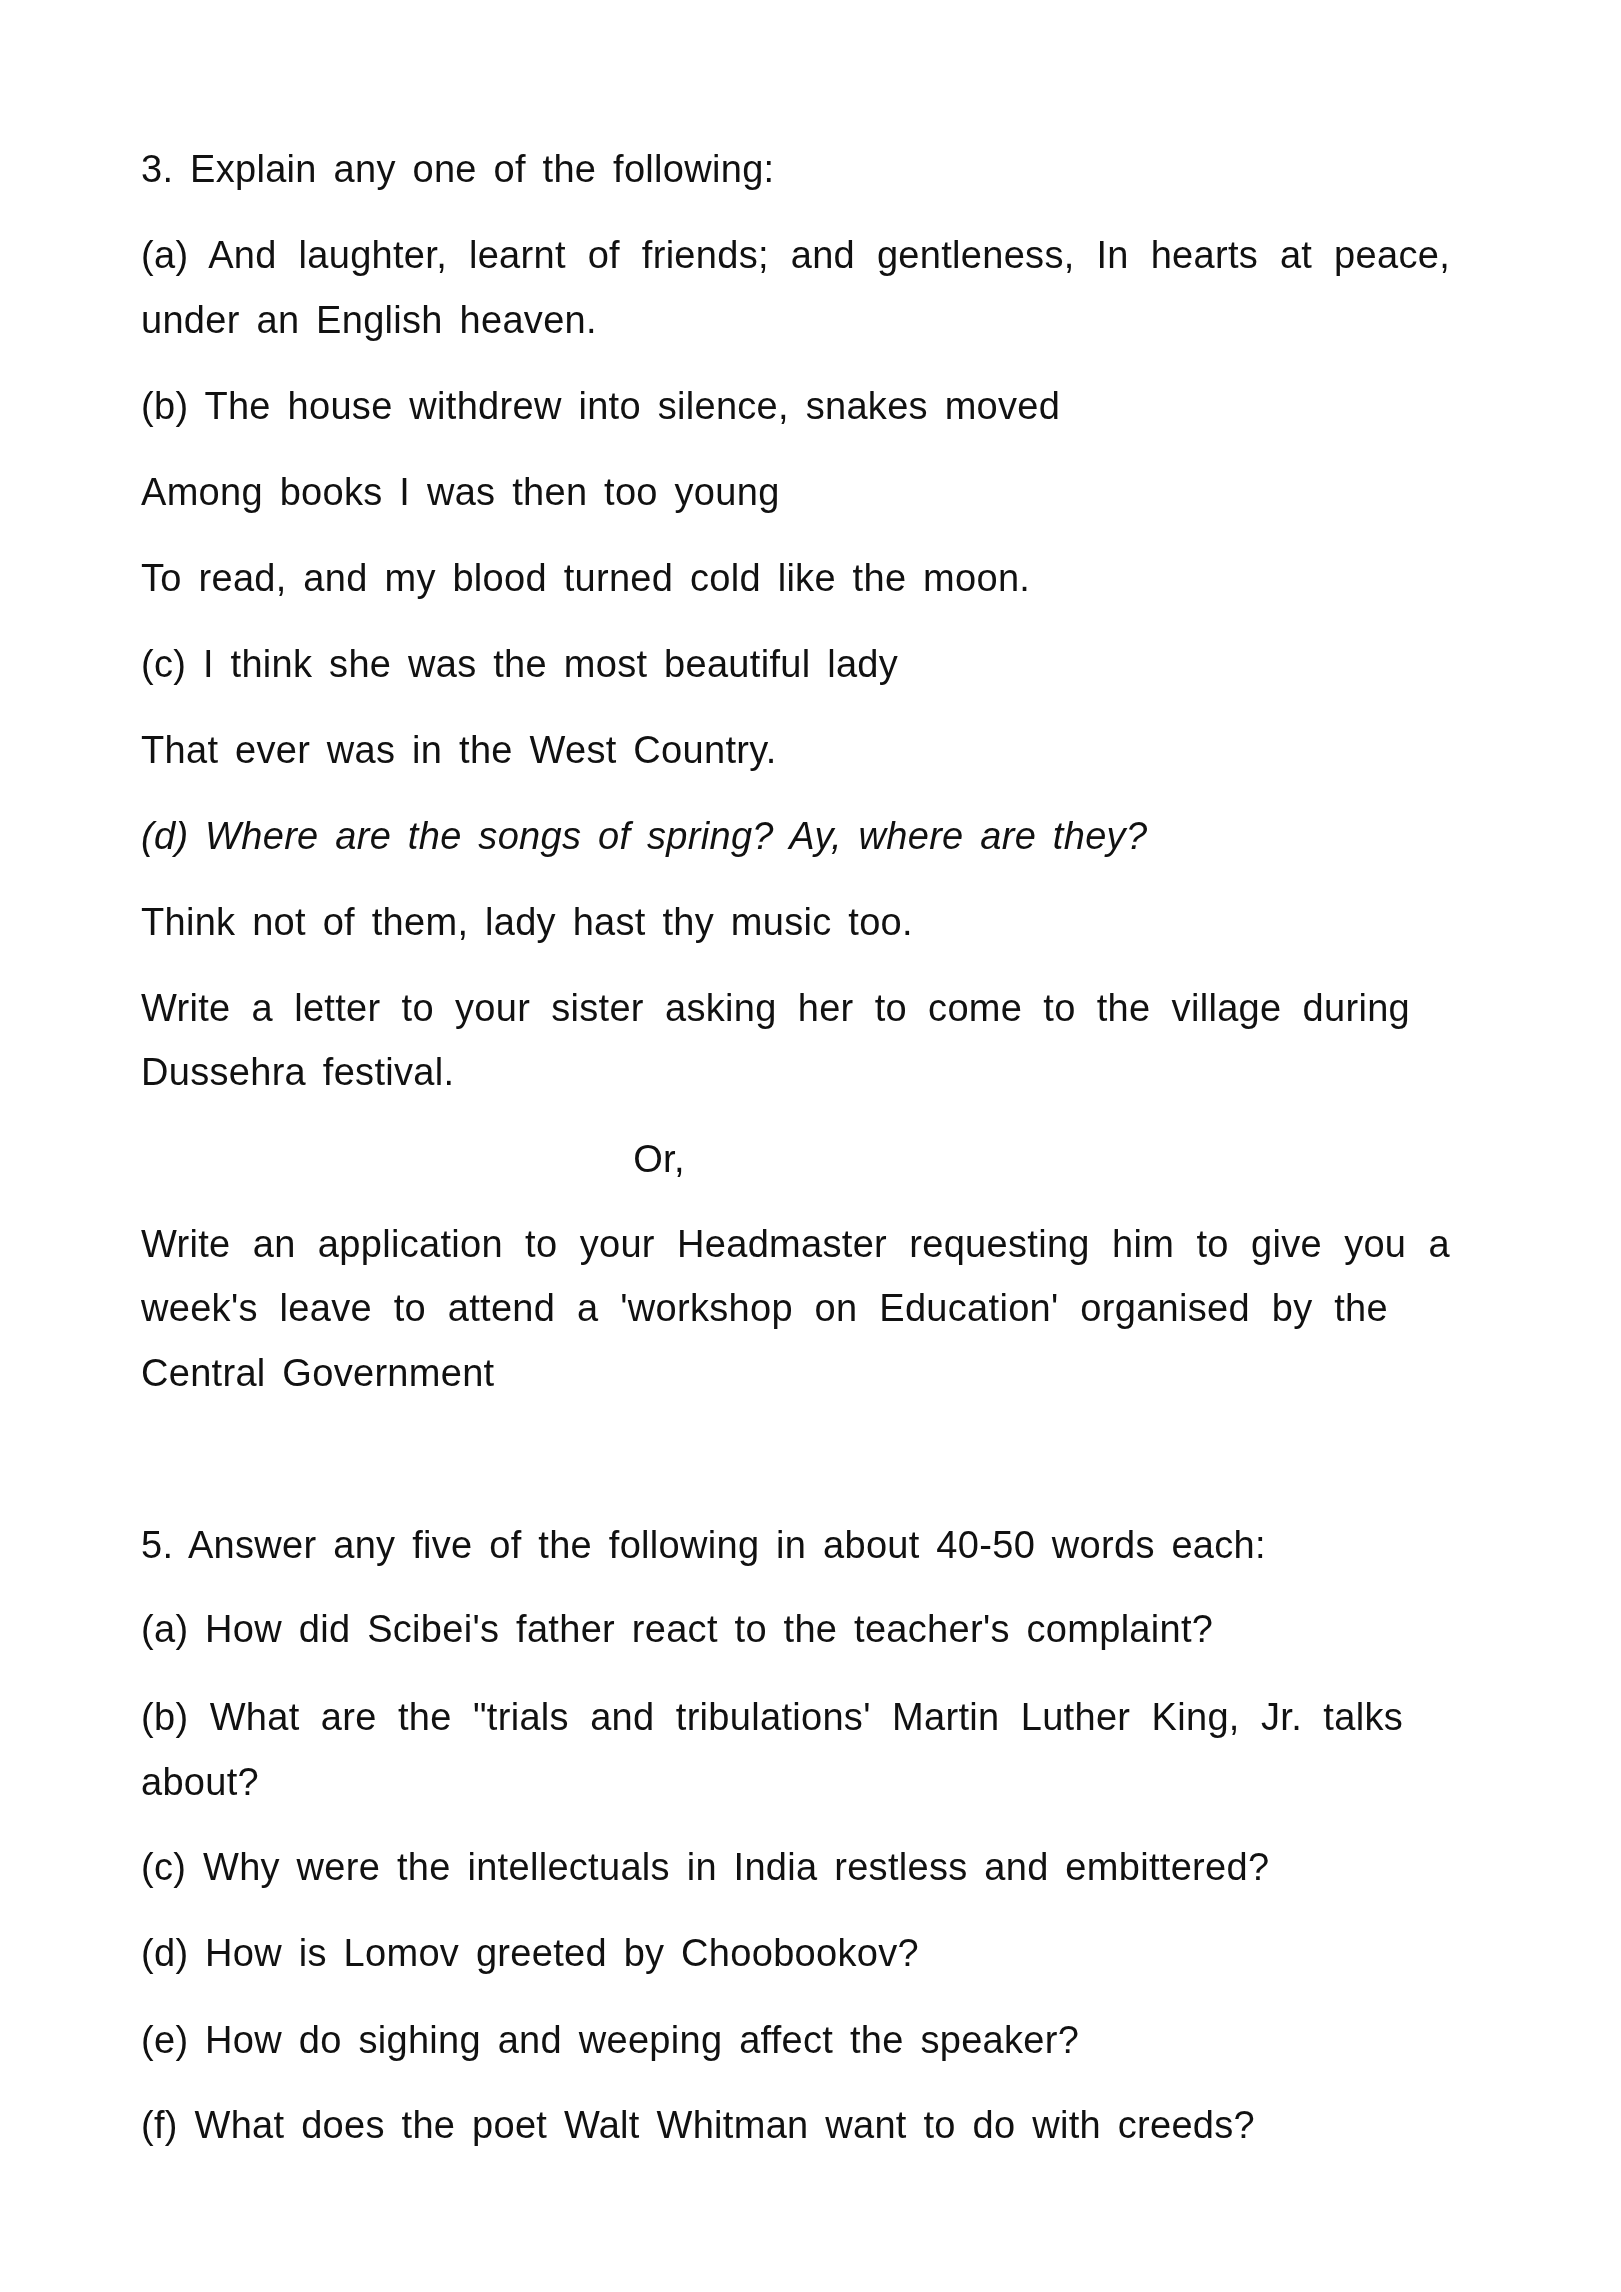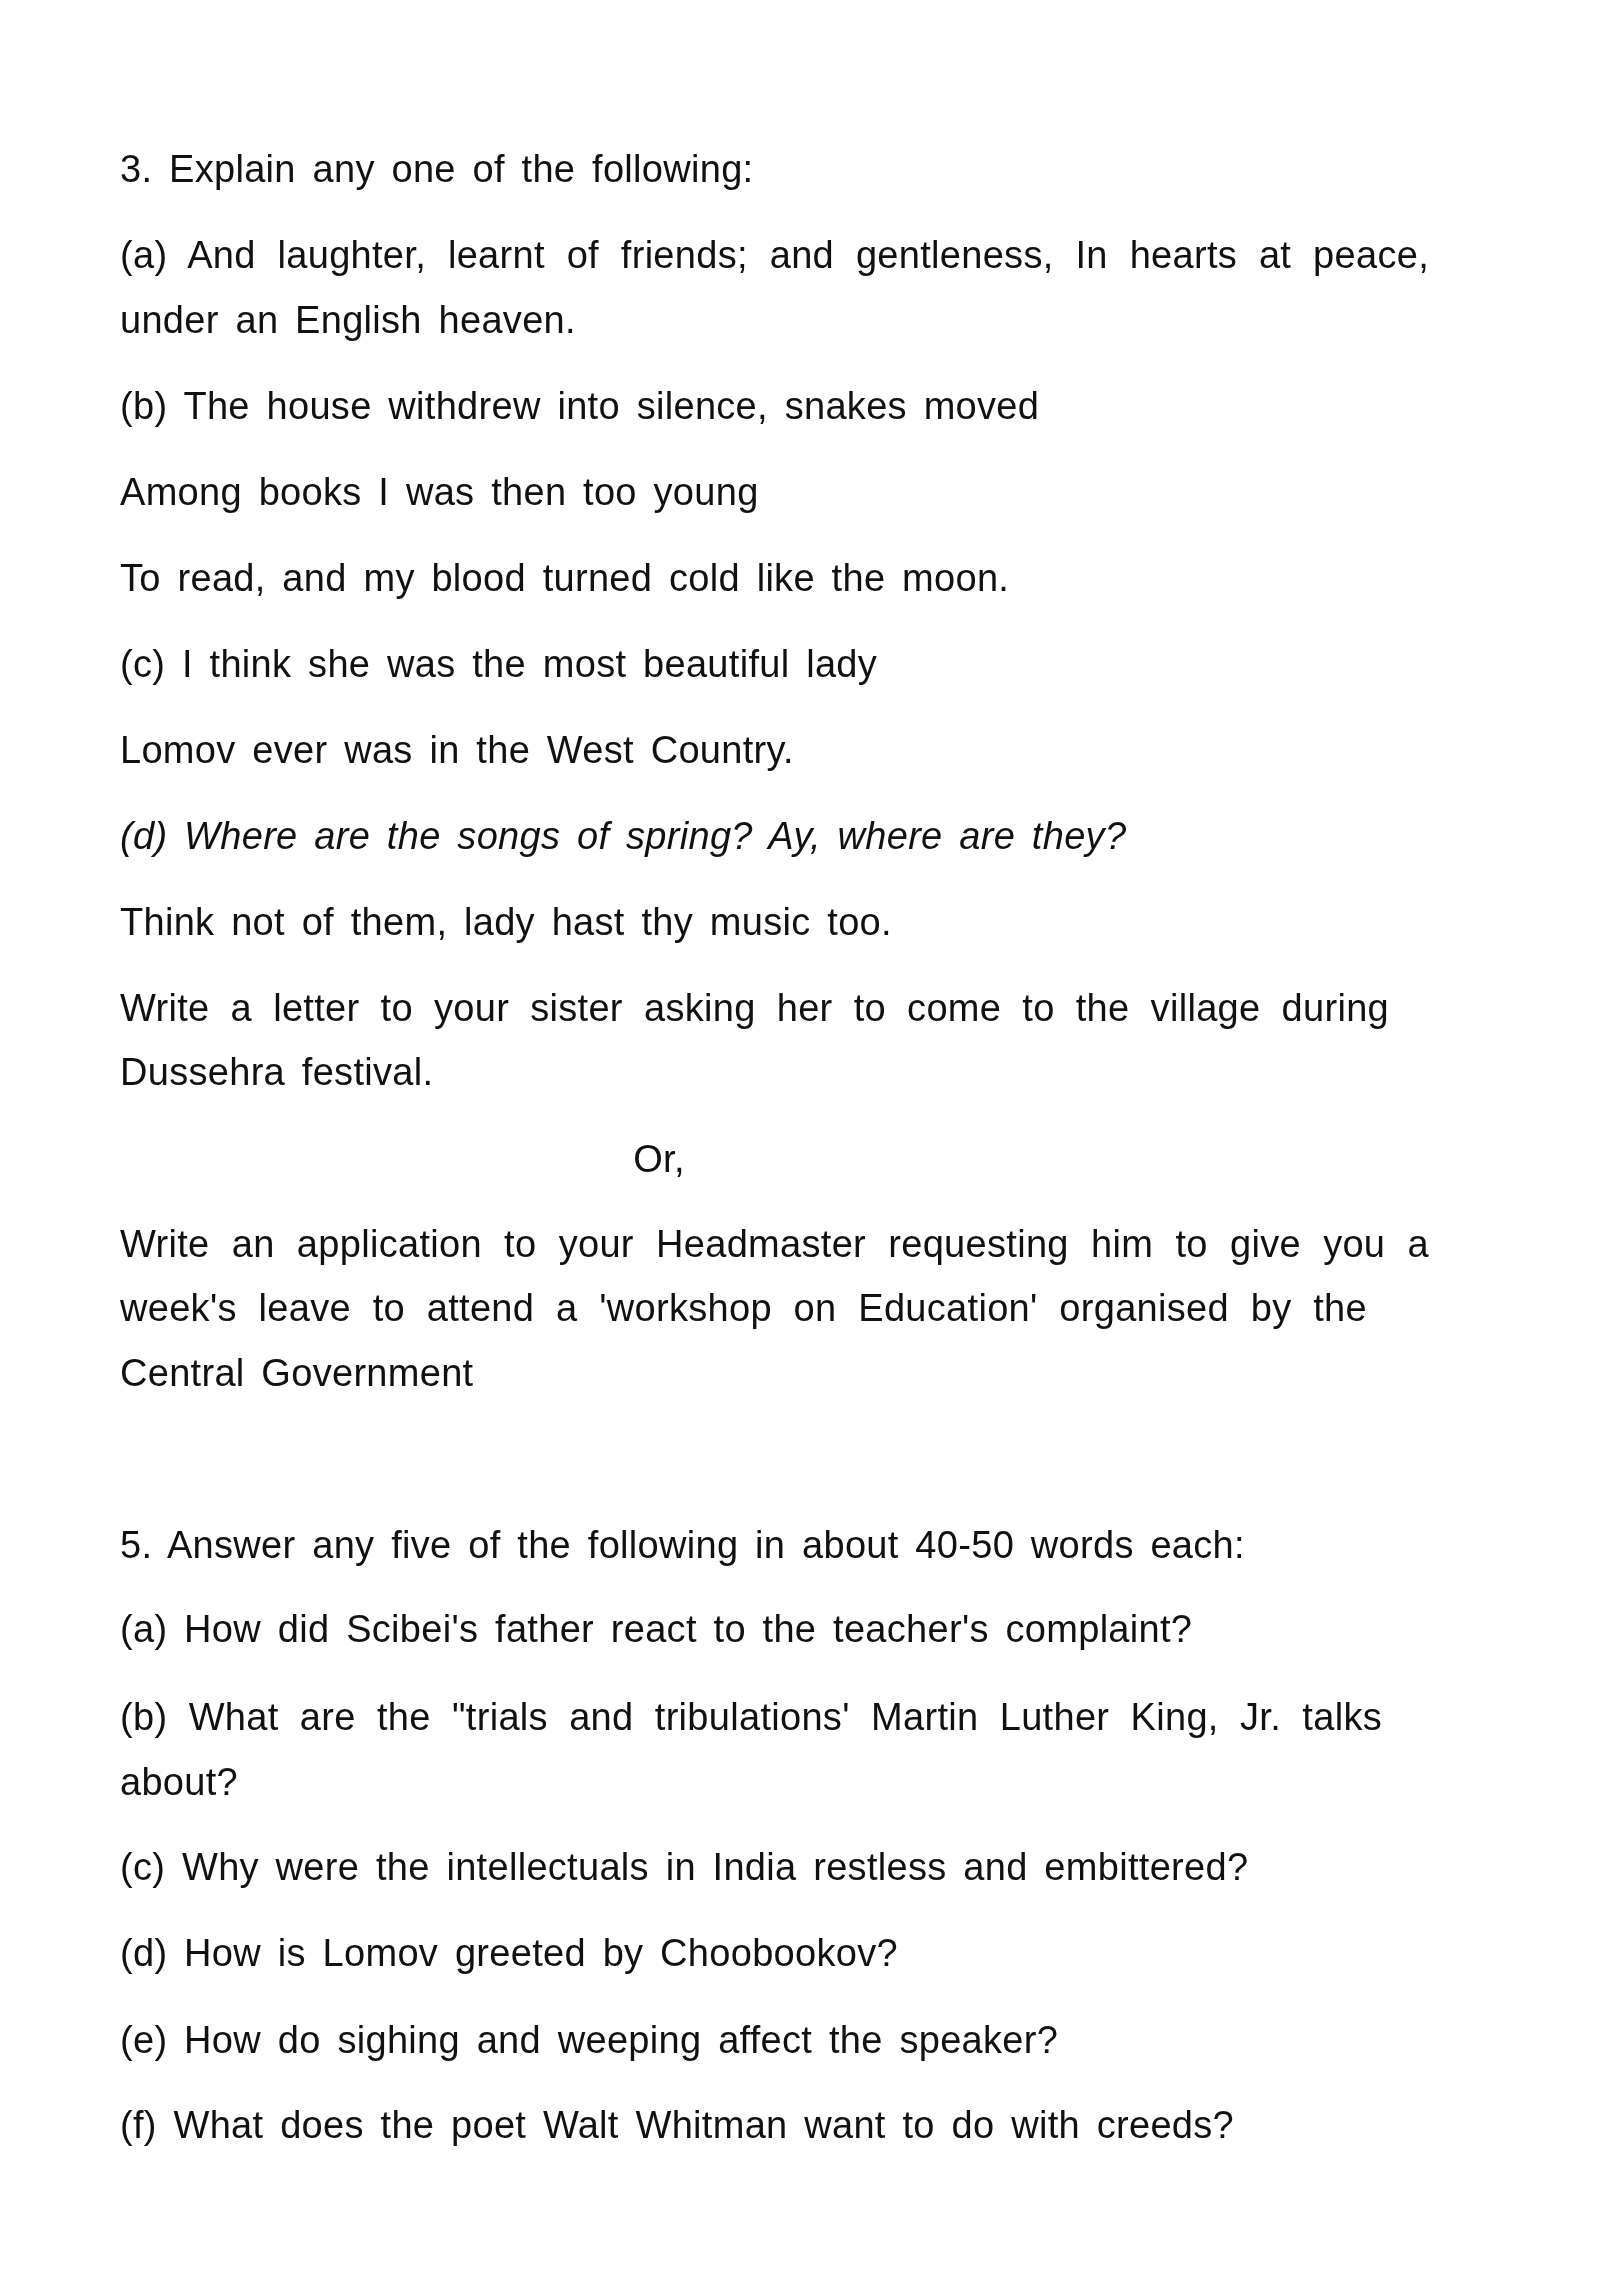--- a/index.html
+++ b/index.html
@@ -10,21 +10,21 @@
   body {
     width: 1621px;
     height: 2293px;
     position: relative;
     overflow: hidden;
     font-family: "Liberation Sans", "DejaVu Sans", sans-serif;
     color: #111111;
   }
   .line {
     position: absolute;
-    left: 120px;
+    left: 141px;
     font-size: 38px;
     line-height: 47px;
     white-space: nowrap;
     letter-spacing: 0.3px;
     word-spacing: 5.9px;
     transform: translateY(-50%);
   }
   .justified {
     width: 1309px;
     text-align: justify;
@@ -43,21 +43,21 @@
   <div class="line" style="top:169px;">3. Explain any one of the following:</div>
 
   <div class="line justified" style="top:255px;">(a) And laughter, learnt of friends; and gentleness, In hearts at peace,</div>
   <div class="line" style="top:320px;text-align:center;">under an English heaven.</div>
 
   <div class="line" style="top:406px;">(b) The house withdrew into silence, snakes moved</div>
   <div class="line" style="top:492px;">Among books I was then too young</div>
   <div class="line" style="top:578px;">To read, and my blood turned cold like the moon.</div>
 
   <div class="line" style="top:664px;">(c) I think she was the most beautiful lady</div>
-  <div class="line" style="top:750px;">Lomov ever was in the West Country.</div>
+  <div class="line" style="top:750px;">That ever was in the West Country.</div>
 
   <div class="line" style="top:836px;font-style:italic;">(d) Where are the songs of spring? Ay, where are they?</div>
   <div class="line" style="top:922px;">Think not of them, lady hast thy music too.</div>
 </div>
 
 <div>
   <div class="line justified" style="top:1008px; width:1269px;">Write a letter to your sister asking her to come to the village during</div>
   <div class="line" style="top:1072px;">Dussehra festival.</div>
 
   <div class="line center" style="top:1159px;">Or,</div>

